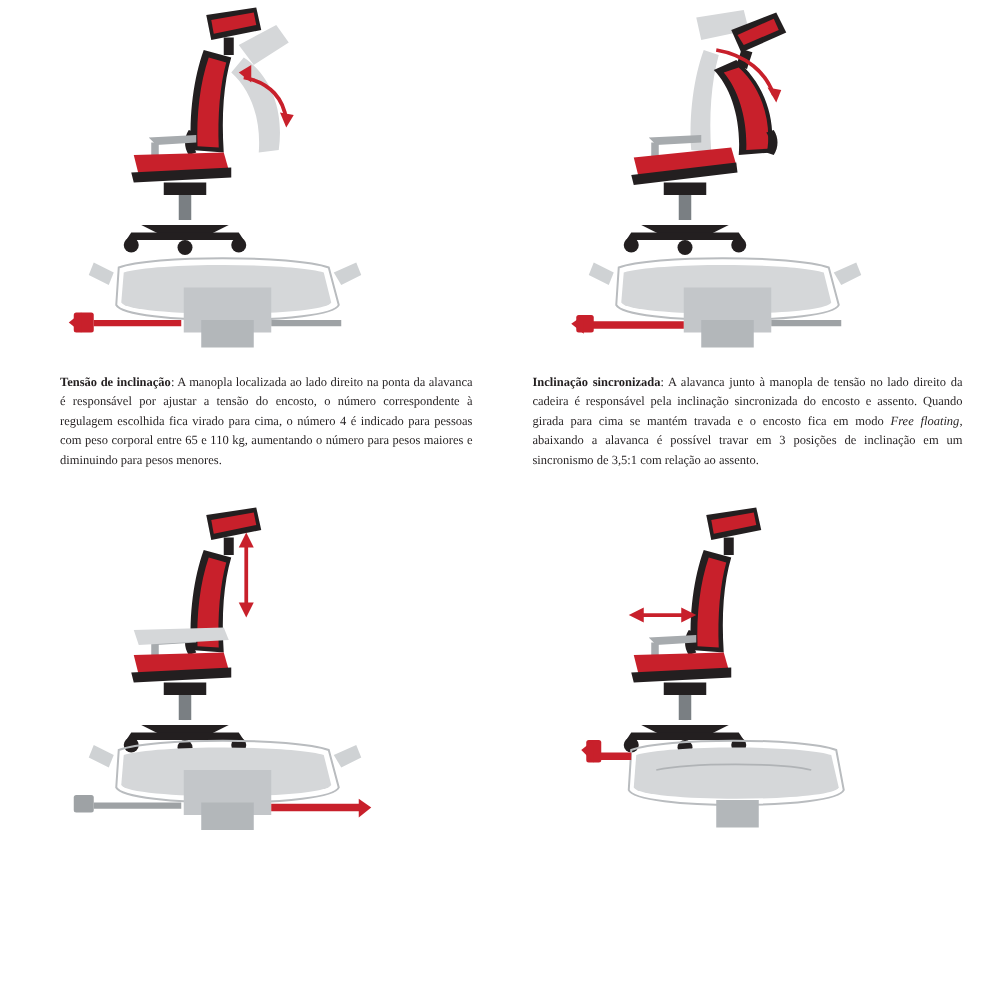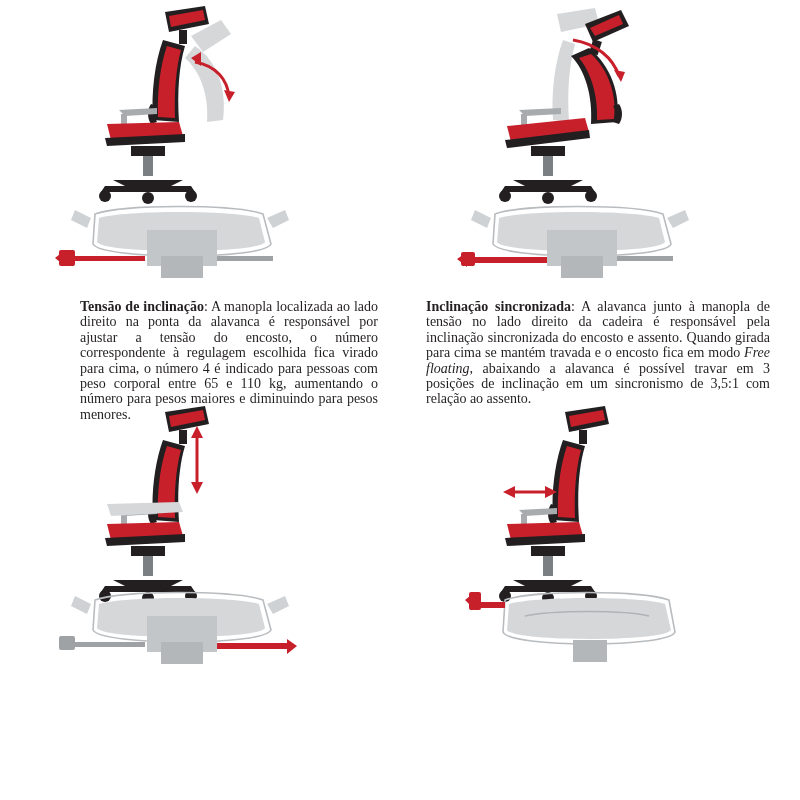--- a/index.html
+++ b/index.html
@@ -42,22 +42,22 @@
   .figure.lower {
     height: 270px;
   }
   .figure svg {
     display: block;
   }
   .caption {
     position: absolute;
     left: 0;
     right: 0;
-    padding: 0 22px 0 80px;
-    font-size: 14px;
+    padding: 0 22px 0 48px;
+    font-size: 10px;
     line-height: 15.4px;
     text-align: justify;
     text-justify: inter-word;
     color: #231f20;
   }
   .cell.right .caption {
     padding-left: 26px;
     padding-right: 30px;
   }
   .cap-top { top: 299px; }

